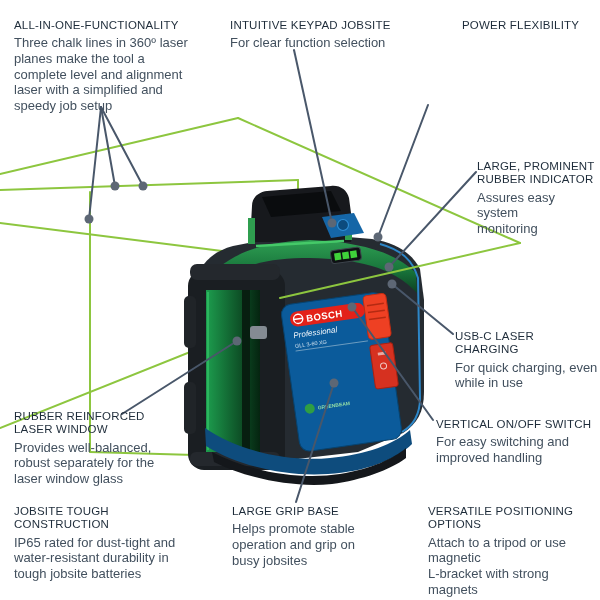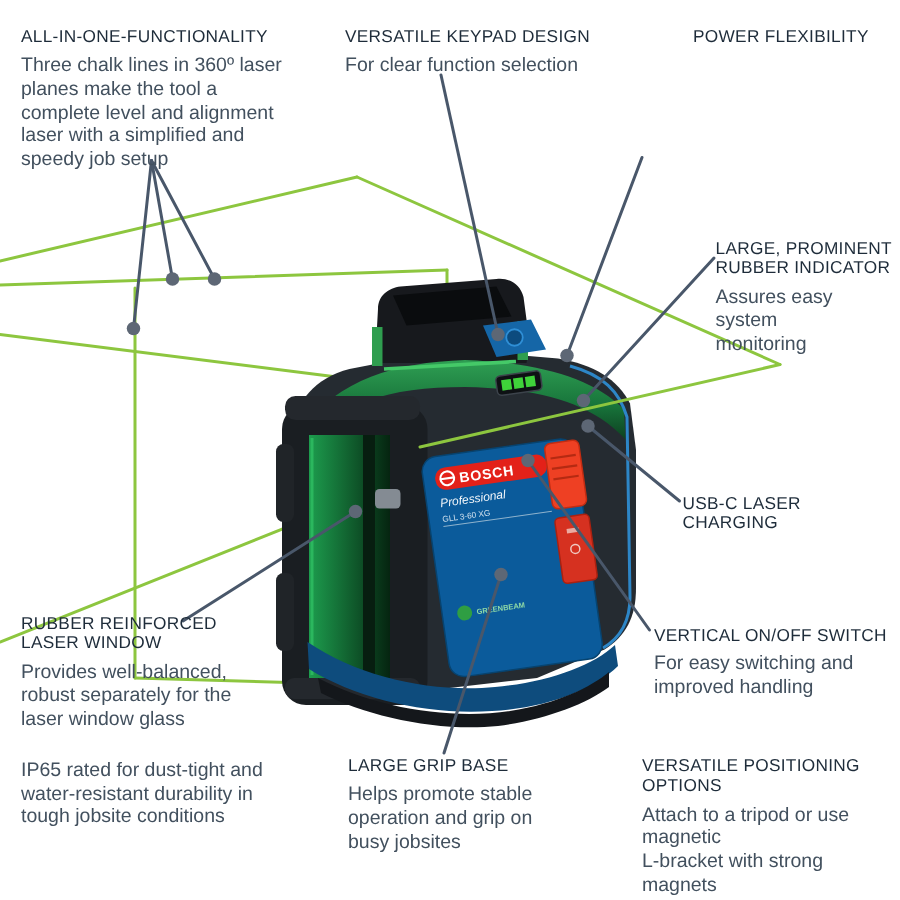--- a/index.html
+++ b/index.html
@@ -135,56 +135,60 @@
 
   <div class="callout c-allinone">
     <h3>ALL-IN-ONE-FUNCTIONALITY</h3>
     <p>Three chalk lines in 360º laser
 planes make the tool a
 complete level and alignment
 laser with a simplified and
 speedy job setup</p>
   </div>
   <div class="callout c-keypad">
-    <h3>VERSATILE KEYPAD DESIGN</h3>
+    <h3>INTUITIVE KEYPAD JOBSITE</h3>
     <p>For clear function selection</p>
   </div>
   <div class="callout c-power">
     <h3>POWER FLEXIBILITY</h3>
   </div>
   <div class="callout c-battery">
     <h3>LARGE, PROMINENT
 RUBBER INDICATOR</h3>
     <p>Assures easy system
 monitoring</p>
   </div>
   <div class="callout c-usbc">
     <h3>USB-C LASER CHARGING</h3>
+    <p>For quick charging, even
+while in use</p>
   </div>
   <div class="callout c-versatile">
     <h3>VERSATILE POSITIONING OPTIONS</h3>
     <p>Attach to a tripod or use magnetic
 L-bracket with strong magnets</p>
   </div>
   <div class="callout c-switch">
     <h3>VERTICAL ON/OFF SWITCH</h3>
     <p>For easy switching and
 improved handling</p>
   </div>
   <div class="callout c-window">
     <h3>RUBBER REINFORCED
 LASER WINDOW</h3>
     <p>Provides well-balanced,
 robust separately for the
 laser window glass</p>
   </div>
   <div class="callout c-jobsite">
+    <h3>JOBSITE TOUGH
+CONSTRUCTION</h3>
     <p>IP65 rated for dust-tight and
 water-resistant durability in
-tough jobsite conditions</p>
+tough jobsite batteries</p>
   </div>
   <div class="callout c-grip">
     <h3>LARGE GRIP BASE</h3>
     <p>Helps promote stable
 operation and grip on
 busy jobsites</p>
   </div>
 
 </div>
 

